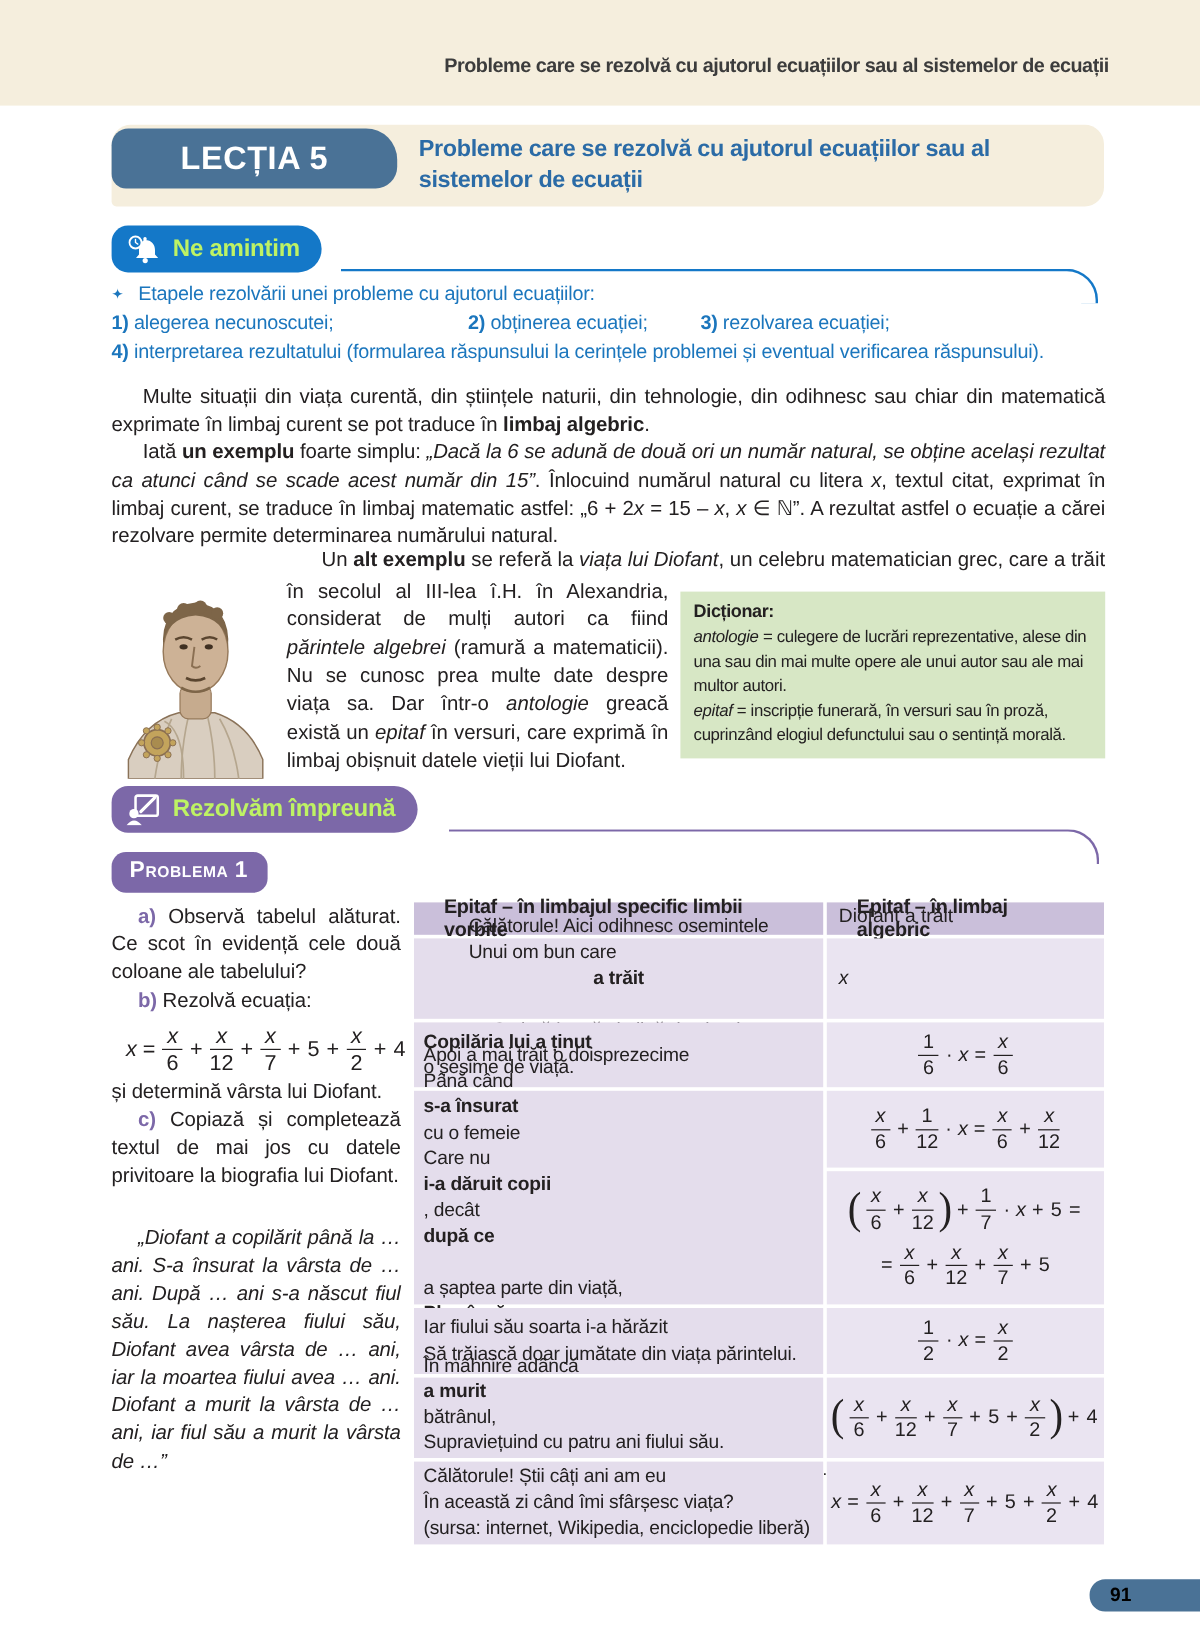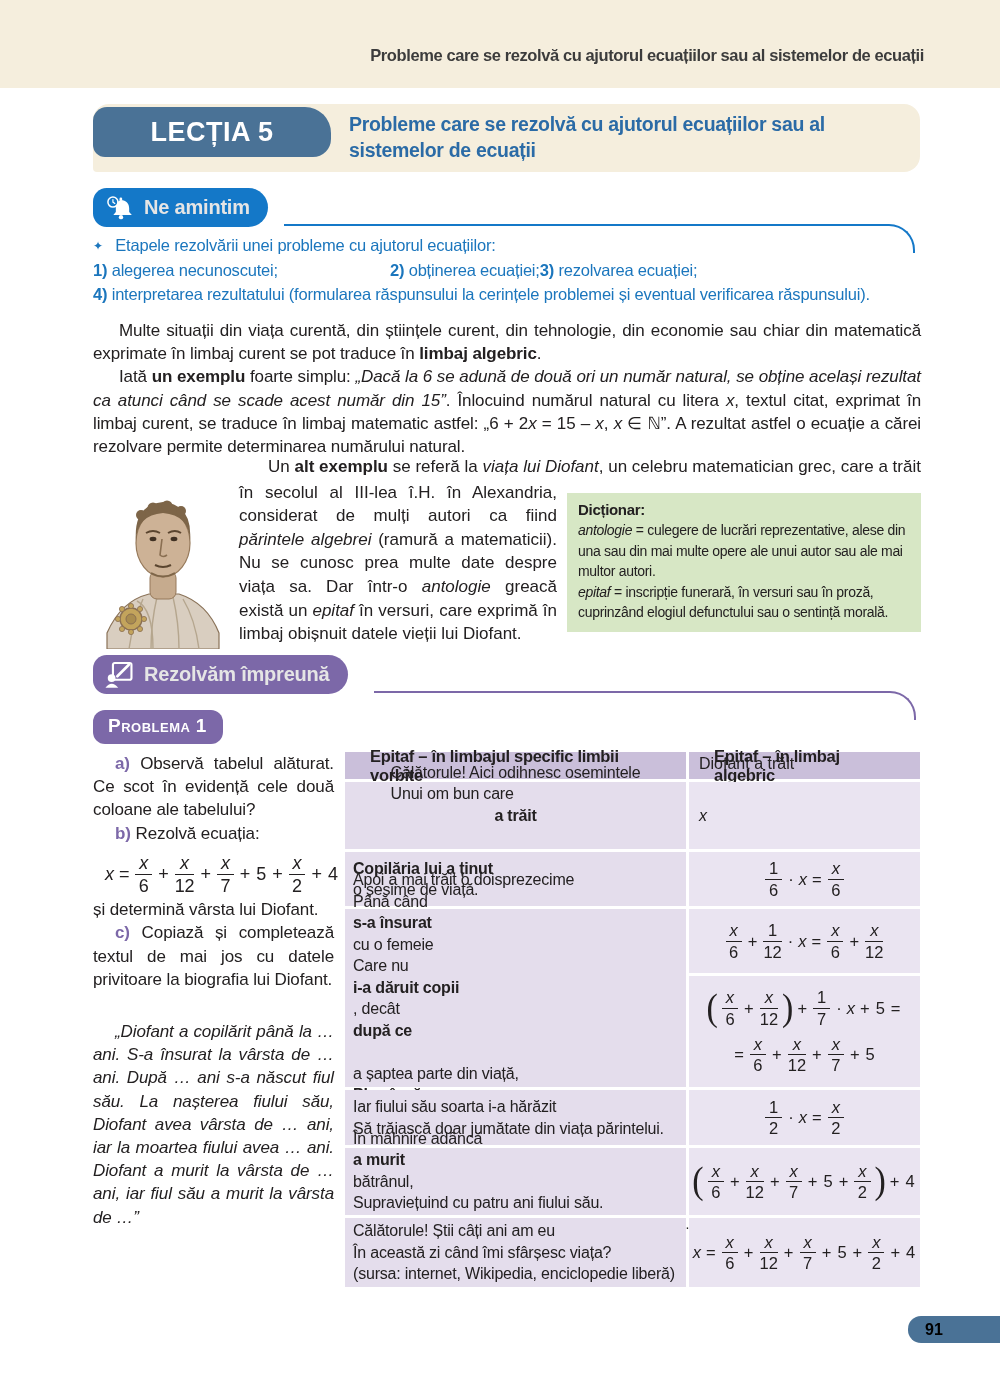--- a/index.html
+++ b/index.html
@@ -21,35 +21,35 @@
   .title-band{position:absolute;left:93px;top:104px;width:827px;height:68px;background:#f5eedd;
     border-radius:16px 16px 16px 4px;}
   .lesson-badge{position:absolute;left:0;top:3px;width:238px;height:50px;background:#4a7296;
     border-radius:14px 26px 18px 12px;display:flex;align-items:center;justify-content:center;
     color:#fff;font-weight:bold;font-size:27px;letter-spacing:0.5px;}
   .lesson-title{position:absolute;left:256px;top:8px;width:570px;color:#2b6ba6;font-weight:bold;
     font-size:19.5px;line-height:1.32;letter-spacing:-0.3px;}
 
   
   .tab{position:absolute;height:39px;display:flex;align-items:center;gap:9px;
-    padding:0 18px 0 12px;color:#e5e5e5;font-weight:bold;font-size:20px;letter-spacing:-0.2px;
+    padding:0 18px 0 12px;color:#bef264;font-weight:bold;font-size:20px;letter-spacing:-0.2px;
     border-radius:14px 20px 20px 14px;box-sizing:border-box;}
   .tab-ne{left:93px;top:188px;background:#1478c8;}
   .tab-rez{left:93px;top:655px;background:#7c68a8;}
   .arc{position:absolute;height:27px;border-top:2.5px solid;border-right:2.5px solid;
     border-top-right-radius:26px;}
   .arc-blue{left:284px;top:224px;width:629px;border-color:#1478c8;}
   .arc-purple{left:374px;top:691px;width:540px;border-color:#7c68a8;}
 
   
   .ne-content{position:absolute;left:93px;top:233px;width:833px;color:#1b76bd;
     font-size:16.5px;line-height:24px;letter-spacing:-0.2px;}
   .ne-bullet{color:#1b76bd;font-size:12px;margin-right:8px;vertical-align:1px;}
   .ne-steps{display:flex;}
-  .ne-step1{width:297px;}　.ne-step2{width:238px;} .ne-step3{flex:1;}
+  .ne-step1{width:297px;}　.ne-step2{width:238px;} .ne-step3{flex:1;margin-left:44px;}
 
   
   .intro{position:absolute;left:93px;top:319px;width:828px;font-size:17px;line-height:23.2px;
     text-align:justify;letter-spacing:-0.1px;}
   .para{text-indent:26px;}
 
   
   .diofant{position:absolute;left:93px;top:455px;width:828px;font-size:17px;line-height:23.6px;}
   .dio-line1{text-indent:175px;text-align:justify;margin-bottom:2px;}
   .dio-cols{display:flex;align-items:flex-start;}
@@ -136,21 +136,21 @@
     <span class="ne-step1"><span class="b">1)</span><span> alegerea necunoscutei;</span></span>
     <span class="ne-step2"><span class="b">2)</span><span> obținerea ecuației;</span></span>
     <span class="ne-step3"><span class="b">3)</span><span> rezolvarea ecuației;</span></span>
   </div>
   <div>
     <span class="b">4)</span><span> interpretarea rezultatului (formularea răspunsului la cerințele problemei și eventual verificarea răspunsului).</span>
   </div>
 </div>
 
 <div class="intro">
-  <div class="para"><span>Multe situații din viața curentă, din științele curent, din tehnologie, din economie sau chiar din matematică exprimate în limbaj curent se pot traduce în </span><span class="b">limbaj algebric</span><span>.</span></div>
+  <div class="para"><span>Multe situații din viața curentă, din științele naturii, din tehnologie, din odihnesc sau chiar din matematică exprimate în limbaj curent se pot traduce în </span><span class="b">limbaj algebric</span><span>.</span></div>
   <div class="para"><span>Iată </span><span class="b">un exemplu</span><span> foarte simplu: </span><span class="i">„Dacă la 6 se adună de două ori un număr natural, se obține același rezultat ca atunci când se scade acest număr din 15”</span><span>. Înlocuind numărul natural cu litera </span><span class="i">x</span><span>, textul citat, exprimat în limbaj curent, se traduce în limbaj matematic astfel: „6 + 2</span><span class="i">x</span><span> = 15 – </span><span class="i">x</span><span>, </span><span class="i">x</span><span> ∈ ℕ”. A rezultat astfel o ecuație a cărei rezolvare permite determinarea numărului natural.</span></div>
 </div>
 
 <div class="diofant">
   <div class="dio-line1"><span>Un </span><span class="b">alt exemplu</span><span> se referă la </span><span class="i">viața lui Diofant</span><span>, un celebru matematician grec, care a trăit</span></div>
   <div class="dio-cols">
     <div class="dio-img">
       <svg width="140" height="168" viewBox="0 0 140 168">
         <path d="M14 168 L14 152 Q28 120 56 113 L86 113 Q114 122 126 152 L126 168 Z" fill="#d9cec0" stroke="#8a7258" stroke-width="1.2"></path>
         <path d="M50 118 Q40 140 36 168 M90 118 Q102 138 106 168 M64 116 Q58 142 58 168 M80 116 Q86 142 86 168" stroke="#b5a68e" stroke-width="1.4" fill="none"></path>

